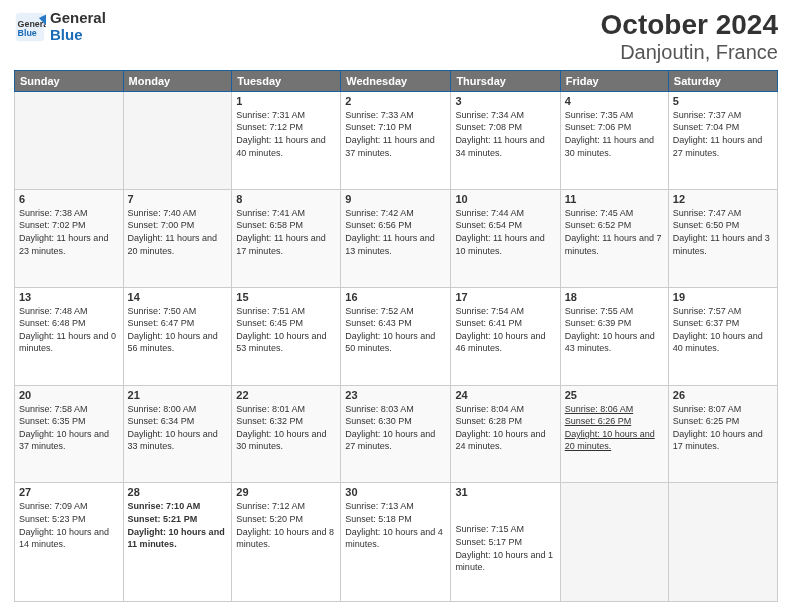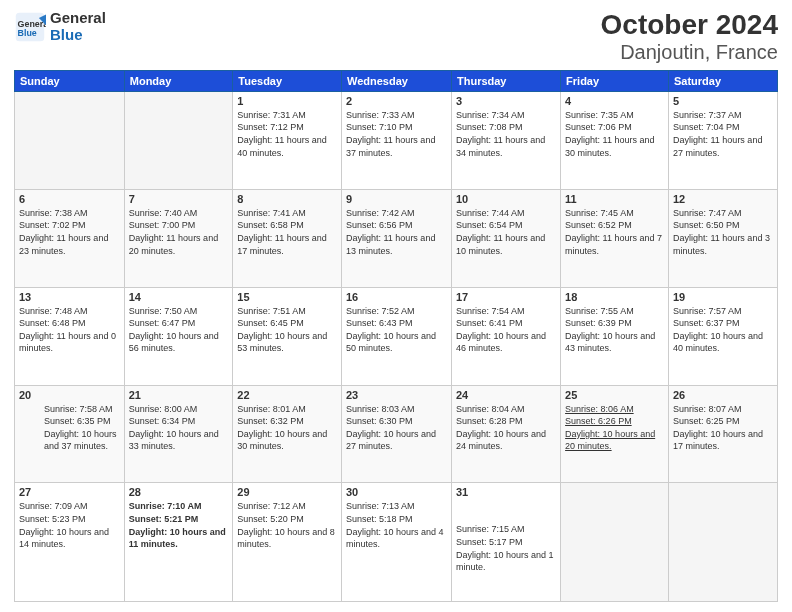--- a/index.html
+++ b/index.html
@@ -45,21 +45,21 @@
       font-size: 20px;
       color: #555;
     }
     .calendar {
       flex: 1;
       border-collapse: collapse;
       width: 100%;
       font-size: 9.5px;
     }
     .calendar th {
-      background: #1d4ed8;
+      background: #737373;
       color: #fff;
       text-align: left;
       padding: 4px 5px;
       font-size: 11px;
       font-weight: bold;
       border: 1px solid #1a5fa0;
     }
     .calendar td {
       border: 1px solid #ccc;
       vertical-align: top;
@@ -241,21 +241,21 @@
           <td>
             <span class="day-num">19</span>
             <div class="day-info" style="white-space: pre-line;">Sunrise: 7:57 AM
 Sunset: 6:37 PM
 Daylight: 10 hours and 40 minutes.</div>
           </td>
         </tr>
         <tr>
           <td>
             <span class="day-num">20</span>
-            <div class="day-info" style="white-space: pre-line; margin-left: 25px;">Sunrise: 7:58 AM
+            <div class="day-info" style="white-space: pre-line;">Sunrise: 7:58 AM
 Sunset: 6:35 PM
 Daylight: 10 hours and 37 minutes.</div>
           </td>
           <td>
             <span class="day-num">21</span>
             <div class="day-info" style="white-space: pre-line;">Sunrise: 8:00 AM
 Sunset: 6:34 PM
 Daylight: 10 hours and 33 minutes.</div>
           </td>
           <td>

